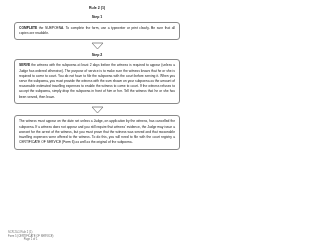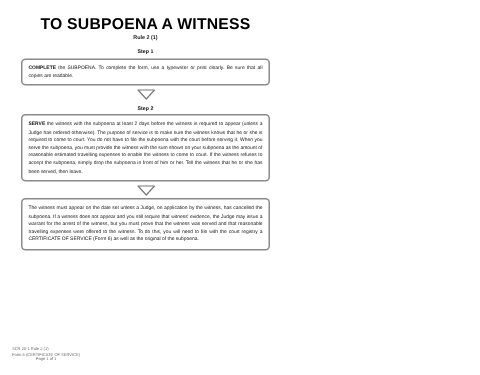--- a/index.html
+++ b/index.html
@@ -87,21 +87,20 @@
   }
   .footer .f-center {
     text-align: center;
   }
 </style>
 </head>
 <body>
 
 <div class="page">
 
-  <div class="doc-title">TO SUBPOENA A WITNESS</div>
   <div class="doc-subtitle">Rule 2 (1)</div>
 
   <div class="step-label">Step 1</div>
   <div class="step-box">
     <p class="step-text"><span class="b">COMPLETE</span><span> the SUBPOENA. To complete the form, use a typewriter or print clearly. Be sure that all copies are readable.</span></p>
   </div>
 
   <div class="arrow-wrap">
     <svg width="13" height="8" viewBox="0 0 13 8" aria-hidden="true">
       <path d="M1 1 L12 1 L6.5 7 Z" fill="none" stroke="#7a7a7a" stroke-width="0.8" stroke-linejoin="round"></path>

